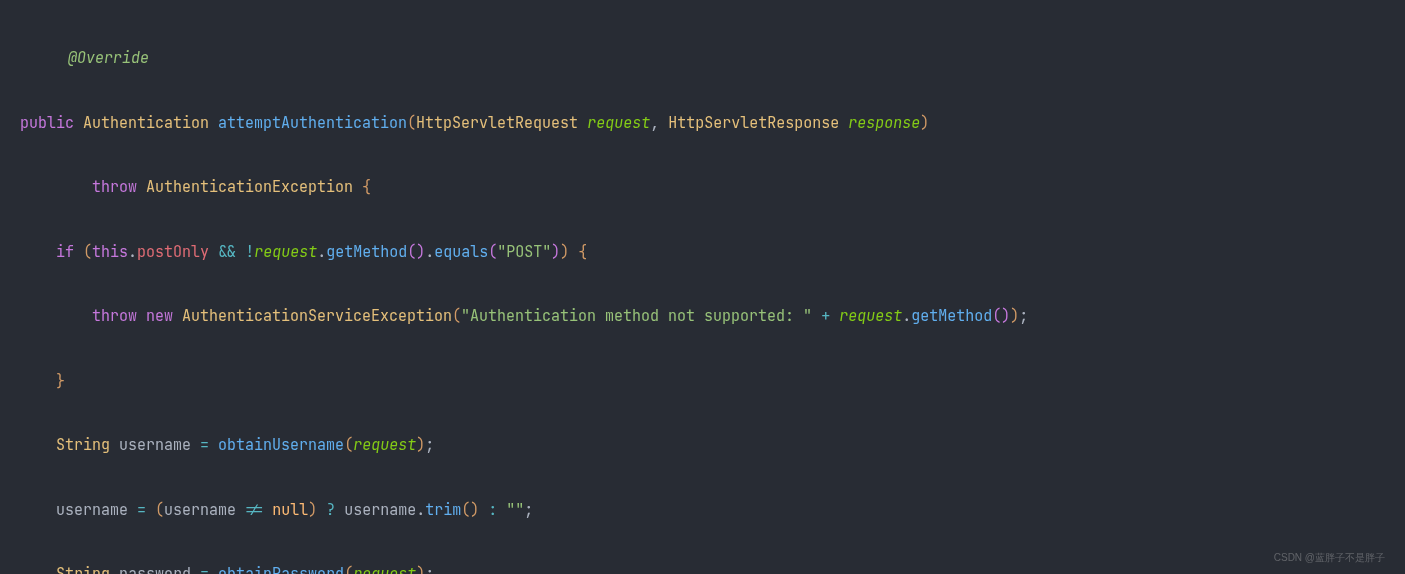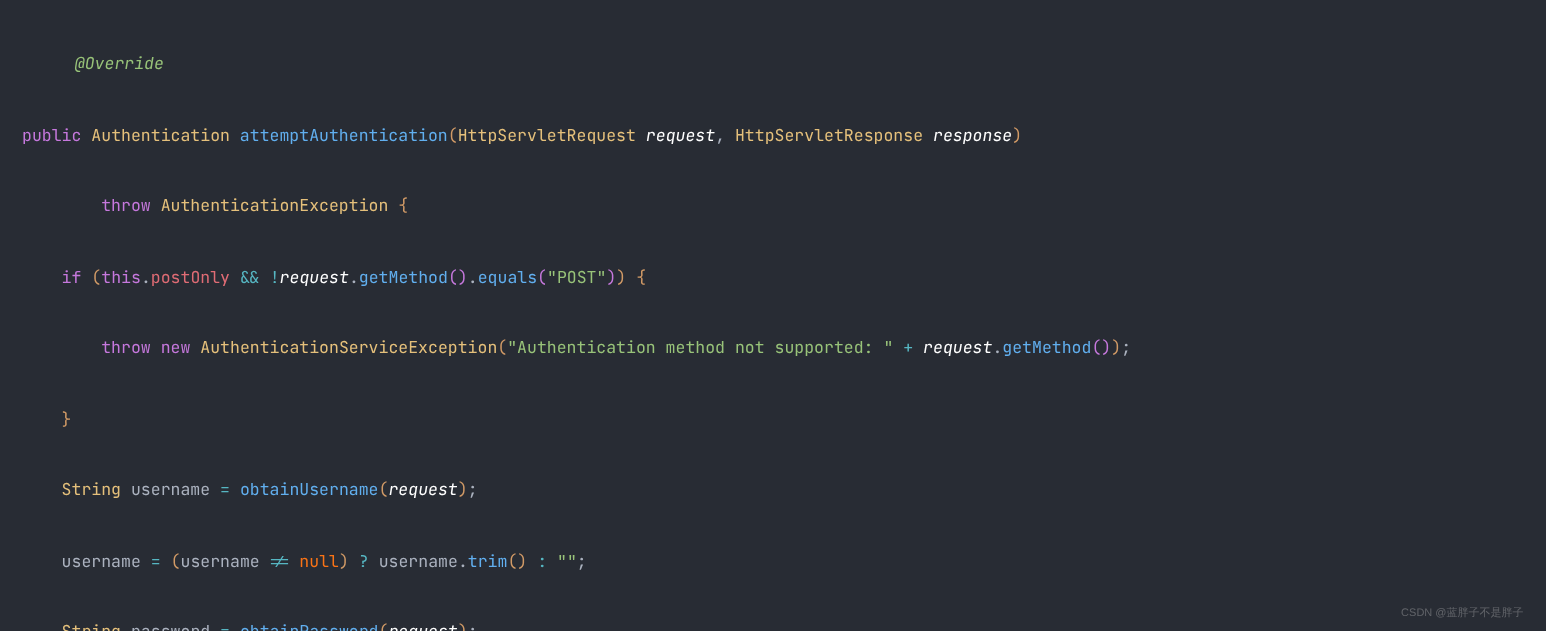--- a/index.html
+++ b/index.html
@@ -23,29 +23,29 @@
       white-space: pre;
     }
     .line {
       position: relative;
     }
     .annotation { color: #98c379; font-style: italic; margin-left: 48px; }
     .keyword { color: #c678dd; }
     .type { color: #e5c07b; }
     .method-def { color: #61afef; }
     .method-call { color: #61afef; text-align: right; }
-    .param { color: #ffffff; font-style: italic; }
+    .param { color: #84cc16; font-style: italic; }
     .punct { color: #abb2bf; }
     .paren-yellow { color: #d19a66; }
     .paren-purple { color: #c678dd; }
     .brace-yellow { color: #d19a66; }
     .string { color: #98c379; }
     .field { color: #e06c75; }
     .operator { color: #56b6c2; }
-    .null-kw { color: #f97316; }
+    .null-kw { color: #fdba74; }
     .local { color: #abb2bf; }
     .this-kw { color: #c678dd; }
     .watermark {
       position: absolute;
       right: 20px;
       bottom: 6px;
       color: rgba(200, 200, 200, 0.35);
       font-size: 10px;
       font-family: Liberation Sans, sans-serif;
     }

